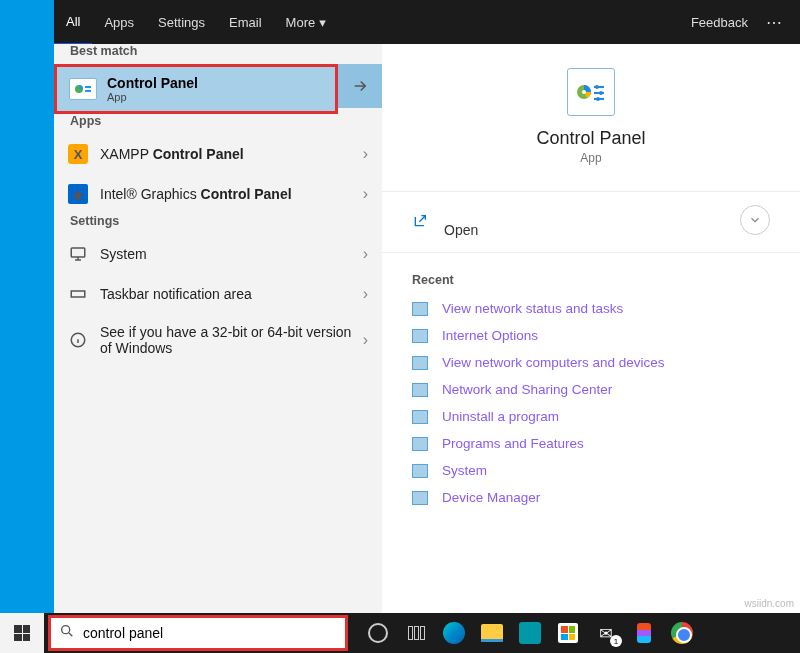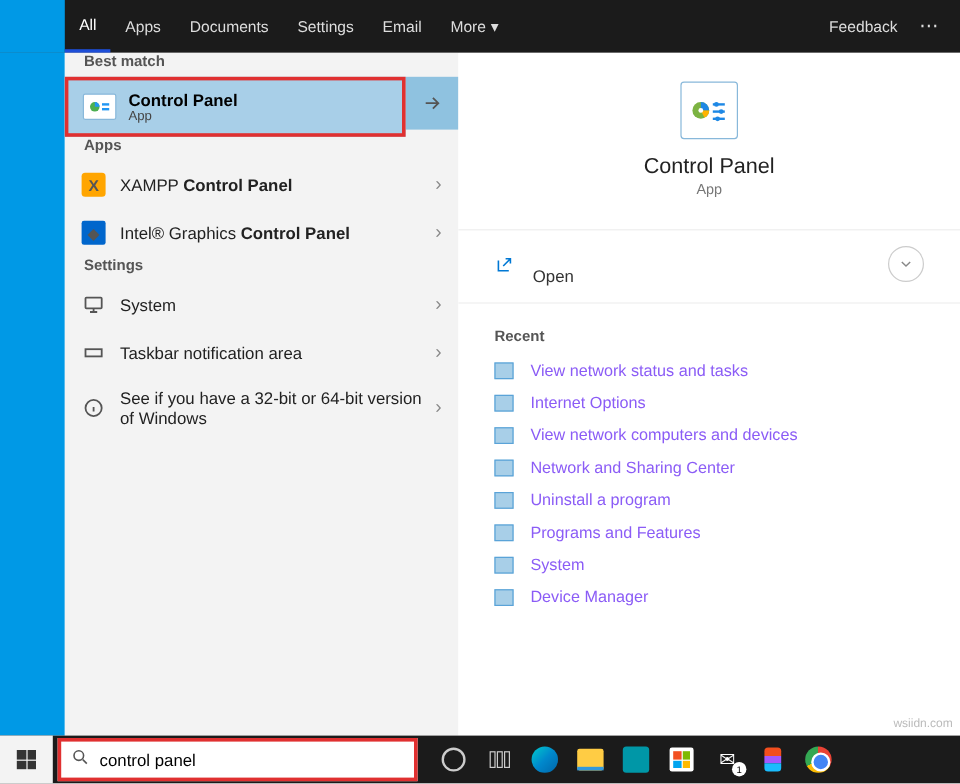--- a/index.html
+++ b/index.html
@@ -1,20 +1,20 @@
 <!DOCTYPE html>
 <html><head>
 <meta charset="utf-8">
 <style>
   * { box-sizing: border-box; margin: 0; padding: 0; font-family: "Segoe UI", sans-serif; }
   body { width: 800px; height: 653px; background: #fff; overflow: hidden; position: relative; }
   .top-tabs { position: absolute; top: 0; left: 0; right: 0; height: 44px; background: #1b1b1b; display: flex; align-items: center; color: #ccc; font-size: 13px; }
   .accent-strip { width: 54px; height: 44px; background: #0099e6; }
   .tab { padding: 0 12px; height: 44px; display: flex; align-items: center; cursor: pointer; color: #ddd; }
-  .tab.active { color: #fff; border-bottom: 3px solid #1d4ed8; }
+  .tab.active { color: #fff; border-bottom: 1px solid #1d4ed8; }
   .tab-more { display: flex; align-items: center; gap: 4px; }
   .top-right { margin-left: auto; display: flex; align-items: center; gap: 18px; padding-right: 16px; color: #ddd; }
   .dots { font-size: 16px; letter-spacing: 2px; }
 
   .main { position: absolute; top: 44px; left: 0; right: 0; bottom: 40px; display: flex; }
   .side-accent { width: 54px; background: #0099e6; }
   .left-pane { width: 328px; background: #f3f3f3; display: flex; flex-direction: column; }
   .right-pane { flex: 1; background: #fff; display: flex; flex-direction: column; }
 
   .section-label { font-size: 12.5px; color: #555; padding: 0 16px 6px; font-weight: 600; }
@@ -74,21 +74,20 @@
   .teal-app { width:22px; height:22px; background:#0097a7; border-radius:3px; }
   .watermark { position:absolute; right:6px; bottom:44px; font-size:10px; color:#bbb; }
 </style>
 </head>
 <body>
 
 <div class="top-tabs">
   <div class="accent-strip"></div>
   <div class="tab active">All</div>
   <div class="tab">Apps</div>
-  <div class="tab">Documents</div>
   <div class="tab">Settings</div>
   <div class="tab">Email</div>
   <div class="tab tab-more">
     <span>More</span>
     <span>▾</span>
   </div>
   <div class="top-right">
     <span>Feedback</span>
     <span class="dots">⋯</span>
   </div>

